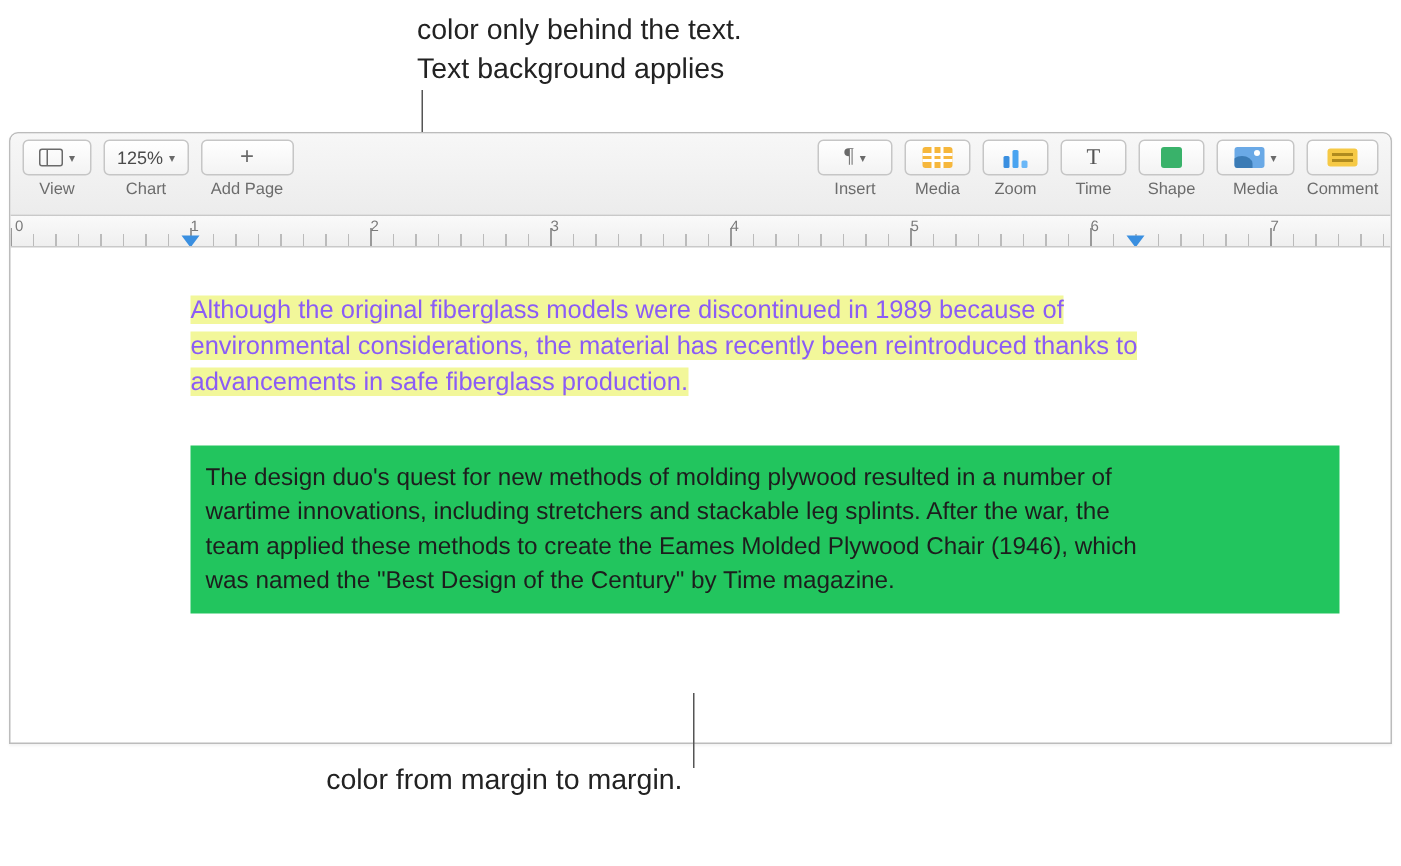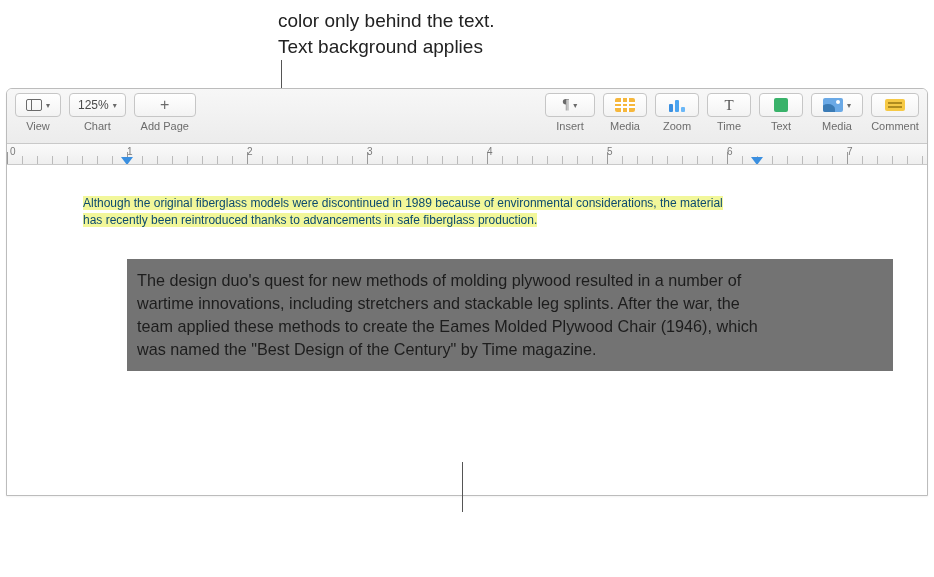--- a/index.html
+++ b/index.html
@@ -174,32 +174,32 @@
   .ruler-marker { position:absolute; bottom:-1px; width:0; height:0; border-left:6px solid transparent; border-right:6px solid transparent; border-top:8px solid #3a8fe0; }
 
   .page {
     position: relative;
     padding: 30px 0 0 0;
     width: 100%;
     height: calc(100% - 22px - 55px - 21px);
     overflow: hidden;
   }
   .para1 {
-    margin-left: 76px;
+    margin-left: 120px;
     width: 640px;
-    font-size: 12px;
+    font-size: 17px;
     line-height: 1.42;
-    color: #0c4a6e;
+    color: #8b5cf6;
   }
   .hl { background: #f2f79a; }
   .para2-wrap {
     margin-top: 30px;
     margin-left: 120px;
     width: 766px;
-    background: #737373;
+    background: #22c55e;
     padding: 10px 120px 10px 10px;
     font-size: 16.2px;
     line-height: 1.42;
     color: #1d1d1d;
   }
 </style>
 </head>
 <body>
 
 <div class="callout-top">
@@ -267,21 +267,21 @@
       <div class="tb-btn" style="min-width:44px">
         <span class="icon-text">T</span>
       </div>
       <div class="tb-label">Time</div>
     </div>
 
     <div class="tb-group">
       <div class="tb-btn" style="min-width:44px">
         <span class="icon-shape"></span>
       </div>
-      <div class="tb-label">Text</div>
+      <div class="tb-label">Shape</div>
     </div>
 
     <div class="tb-group">
       <div class="tb-btn" style="min-width:52px">
         <span class="icon-media"></span>
         <span class="chev-down">▾</span>
       </div>
       <div class="tb-label">Media</div>
     </div>
 
@@ -314,13 +314,14 @@
     </div>
     <div class="para2-wrap">
       <span>The design duo's quest for new methods of molding plywood resulted in a number of wartime innovations, including stretchers and stackable leg splints. After the war, the team applied these methods to create the Eames Molded Plywood Chair (1946), which was named the "Best Design of the Century" by Time magazine.</span>
     </div>
   </div>
 
 </div>
 
 <div class="callout-bottom-line"></div>
 <div class="callout-bottom">
+  <div>color from margin to margin.</div>
 </div>
 
 </body></html>

